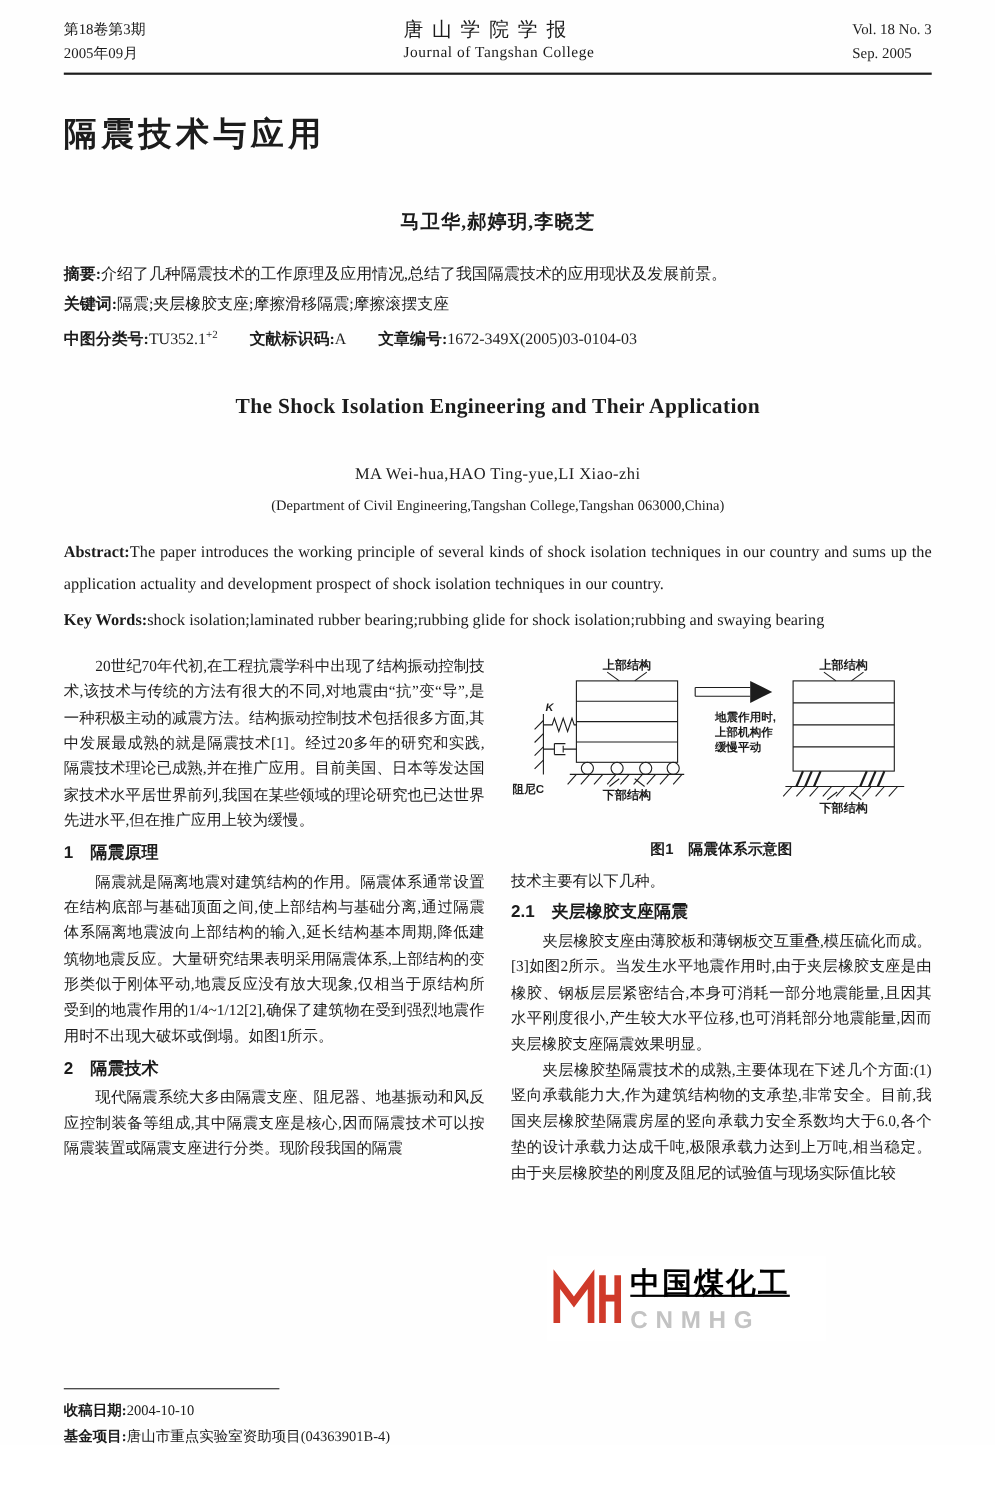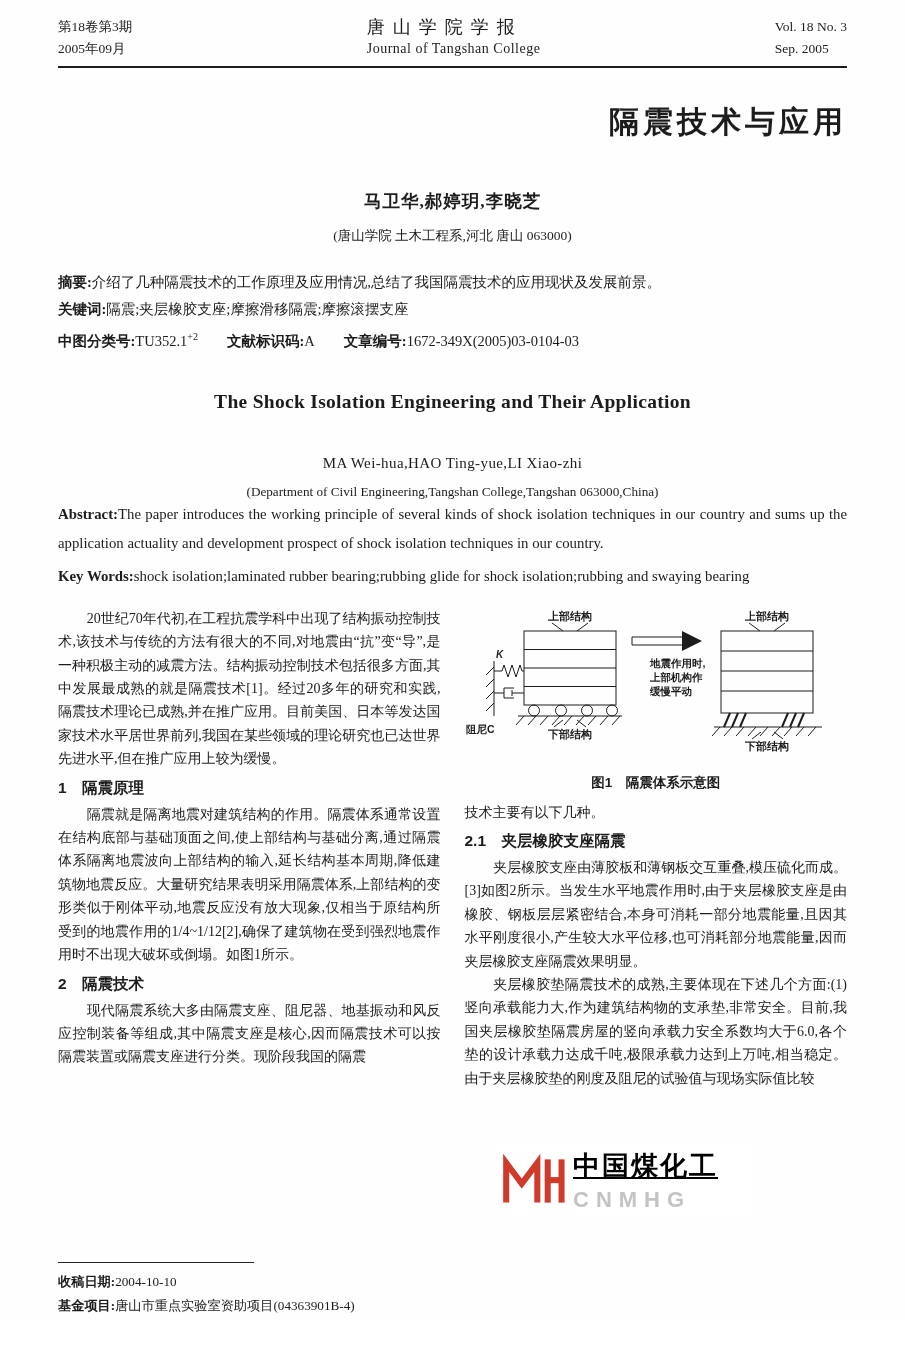--- a/index.html
+++ b/index.html
@@ -17,35 +17,35 @@
   .content { padding: 16px 58px 0 58px; }
 
   
   .hdr { display: flex; justify-content: space-between; align-items: flex-start; font-size: 13.5px; line-height: 22px; }
   .hdr-center { }
   .jname-cn { font-size: 18px; letter-spacing: 8px; }
   .jname-en { font-size: 14px; letter-spacing: 0.5px; }
   .rule { border-top: 2px solid #1c1c1c; margin-top: 6px; }
 
   
-  .title { margin-top: 34px; text-align: right; font-size: 30px; font-weight: 700; letter-spacing: 4px; }
+  .title { margin-top: 34px; text-align: left; font-size: 30px; font-weight: 700; letter-spacing: 4px; }
   .authors { margin-top: 46px; text-align: center; font-size: 17.5px; font-weight: 700; letter-spacing: 1px; }
   .affil { margin-top: 14px; text-align: center; font-size: 13.5px; }
 
   
   .meta { margin-top: 24px; font-size: 14.5px; line-height: 27px; }
   .meta b { font-weight: 700; }
   .meta .gap { display: inline-block; width: 2em; }
   .meta sup { font-size: 10px; vertical-align: super; }
 
   
   .entitle { margin-top: 36px; text-align: center; font-size: 19.5px; font-weight: 700; letter-spacing: 0.3px; }
   .enauthors { margin-top: 42px; text-align: center; font-size: 15px; letter-spacing: 0.4px; }
   .enaffil { margin-top: 12px; text-align: center; font-size: 13.2px; }
-  .enpara { font-size: 14.8px; line-height: 29px; text-align: justify; }
+  .enpara { margin-top: 20px; font-size: 14.8px; line-height: 29px; text-align: justify; }
   .enpara + .enpara { margin-top: 4px; }
   .enpara b { font-weight: 700; }
 
   
   .cols { margin-top: 16px; display: flex; gap: 24px; }
   .col { width: 383px; font-size: 14px; line-height: 23.4px; text-align: justify; }
   .col p { margin: 0; }
   .col p.indent { text-indent: 2.05em; }
   .col h3 { font-size: 15.5px; font-weight: 700; margin: 5px 0 4px 0; line-height: 23px; font-family: "Liberation Sans", sans-serif; }
 
@@ -97,21 +97,20 @@
       </div>
       <div class="hdr-right">
         <div>Vol. 18 No. 3</div>
         <div>Sep. 2005</div>
       </div>
     </header>
     <div class="rule"></div>
 
     <h1 class="title">隔震技术与应用</h1>
     <div class="authors">马卫华,郝婷玥,李晓芝</div>
-    <div class="affil">(唐山学院 土木工程系,河北 唐山 063000)</div>
 
     <div class="meta">
       <p><b>摘要:</b><span>介绍了几种隔震技术的工作原理及应用情况,总结了我国隔震技术的应用现状及发展前景。</span></p>
       <p><b>关键词:</b><span>隔震;夹层橡胶支座;摩擦滑移隔震;摩擦滚摆支座</span></p>
       <p>
         <b>中图分类号:</b><span>TU352.1</span><sup>+2</sup><span class="gap"></span><b>文献标识码:</b><span>A</span><span class="gap"></span><b>文章编号:</b><span>1672-349X(2005)03-0104-03</span>
       </p>
     </div>
 
     <h2 class="entitle">The Shock Isolation Engineering and Their Application</h2>

